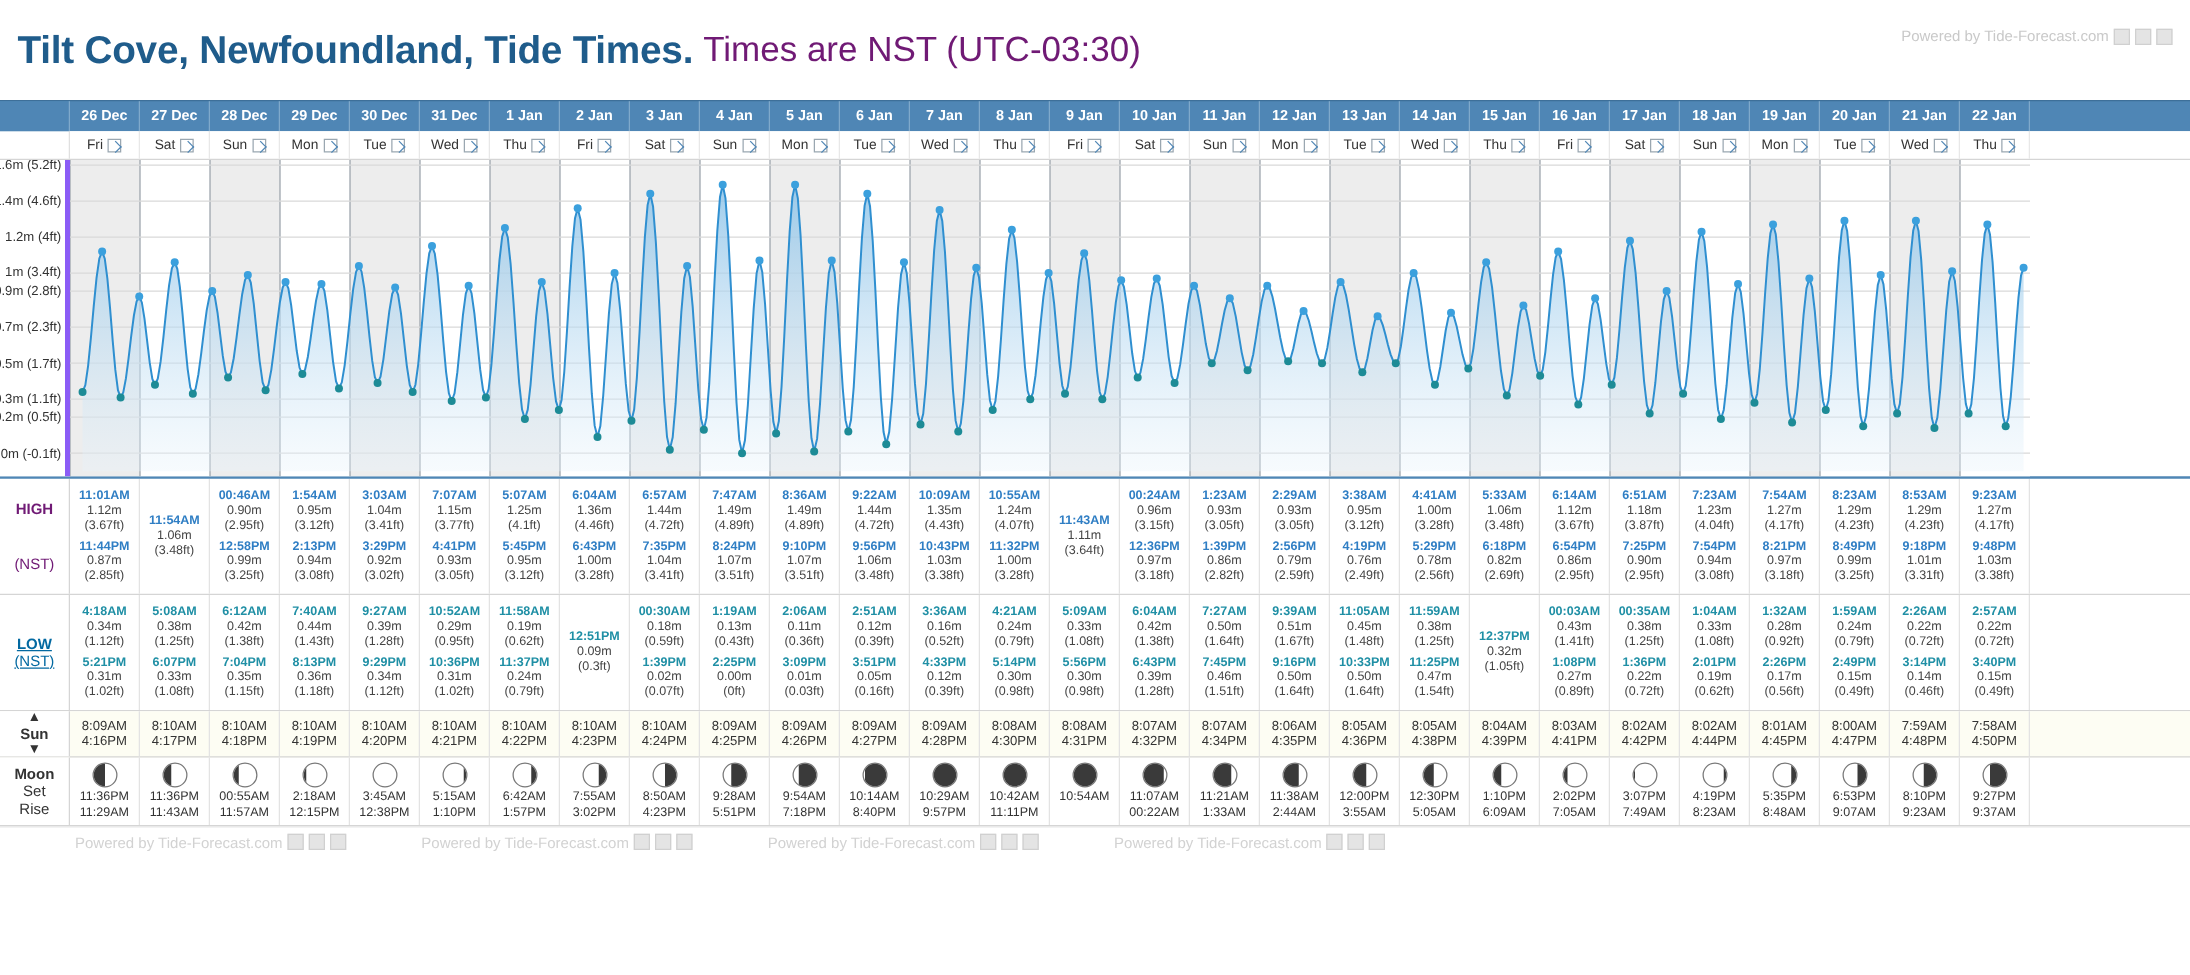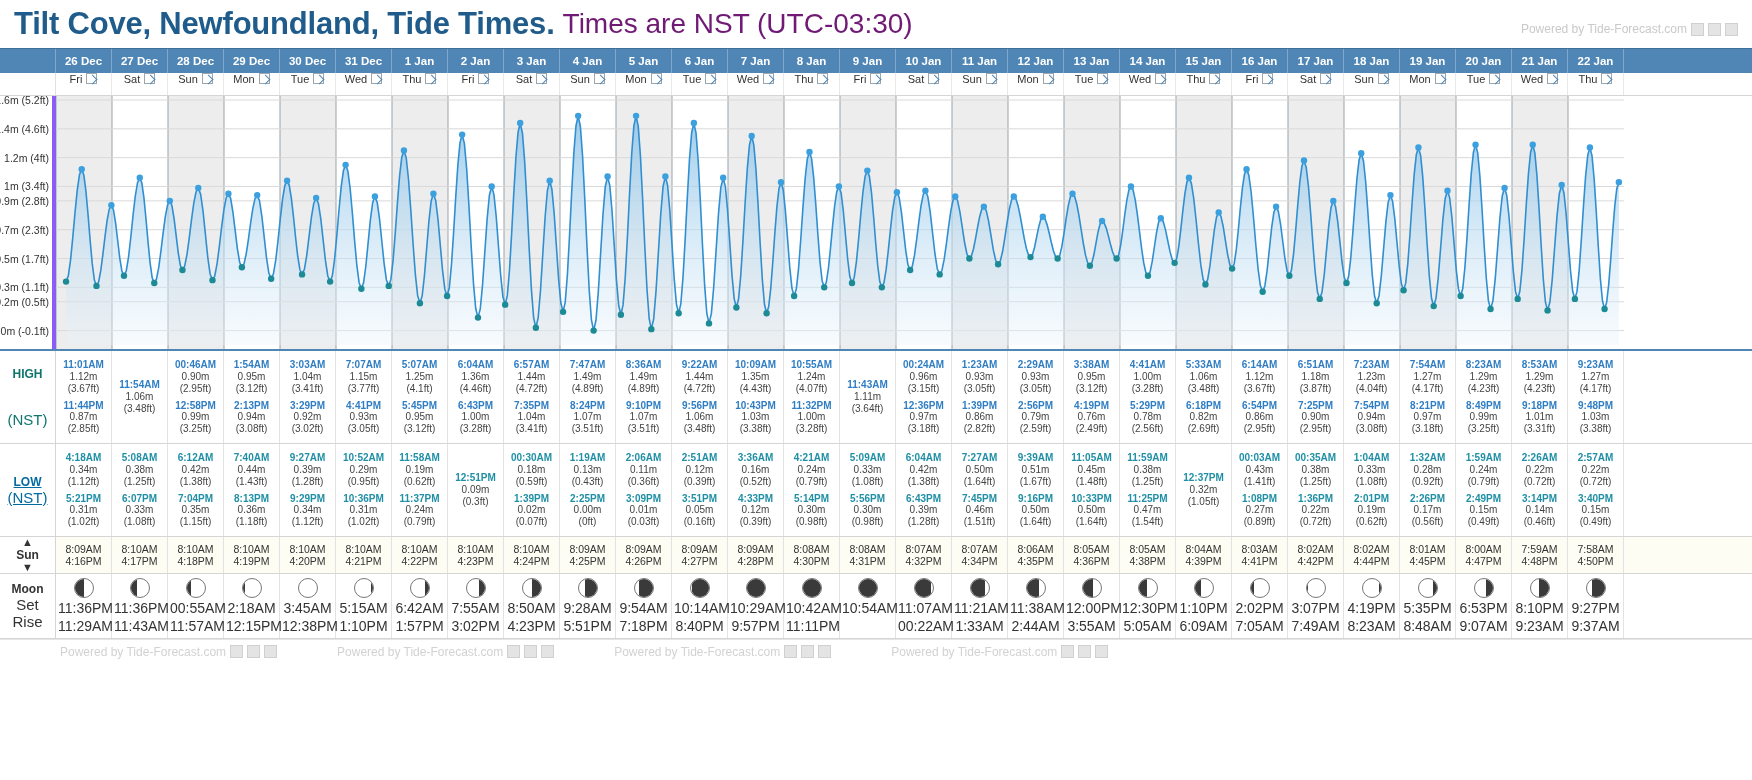--- a/index.html
+++ b/index.html
@@ -6,21 +6,21 @@
   html, body { margin:0; padding:0; }
   body {
     width:1752px; height:780px;
     font-family:"Liberation Sans", sans-serif;
     background:#ffffff;
     overflow:hidden;
     color:#333;
   }
   
   .header {
-    height:48px;
+    height:80px;
     display:flex; align-items:center;
     padding:0 14px;
     position:relative;
   }
   .title-main {
     font-size:31px; font-weight:bold; color:#1f5c8b;
     letter-spacing:-0.2px;
   }
   .title-sub {
     font-size:28px; color:#701a75; font-weight:normal; margin-left:8px;
@@ -46,21 +46,21 @@
     border-right:1px solid #7fa9cb;
   }
   .daterow .lead { flex:0 0 56px; width:56px; background:#4f86b5; border-right:1px solid #7fa9cb;}
   
   .dayrow {
     display:flex; height:23px; background:#fff; border-bottom:1px solid #d5d5d5;
   }
   .dayrow .lead { flex:0 0 56px; width:56px; border-right:1px solid #e0e0e0;}
   .dayrow .cell {
     flex:0 0 56px; width:56px;
-    display:flex; justify-content:center; gap:4px;
+    display:flex; align-items:center; justify-content:center; gap:4px;
     font-size:11px; color:#333;
     border-right:1px solid #e8e8e8;
   }
   .dayrow .cell .arrow {
     width:11px;height:11px;border:1px solid #9aa7b1; display:inline-block;
     position:relative; background:#fff;
   }
   .dayrow .cell .arrow:after{
     content:"";position:absolute;left:2px;top:2px;width:6px;height:6px;
     border-top:1.5px solid #4f86b5;border-right:1.5px solid #4f86b5;
@@ -87,29 +87,29 @@
   }
   .plot svg { display:block; }
   
   .tablewrap { width:1752px; }
   .trow { display:flex; border-bottom:1px solid #d5d5d5; }
   .trow .lead {
     flex:0 0 56px; width:56px;
     display:flex; flex-direction:column; align-items:center; justify-content:center;
     font-size:12px; font-weight:bold; border-right:1px solid #d5d5d5;
   }
-  .trow .lead small{ font-weight:normal; font-size:15px; }
+  .trow .lead small{ font-weight:normal; font-size:12px; }
   .trow .cell {
     flex:0 0 56px; width:56px;
     border-right:1px solid #e3e3e3;
     padding:3px 2px;
     text-align:center;
     font-size:10px; line-height:1.18;
   }
-  .high-label { color:#0f766e;gap:30px; }
+  .high-label { color:#701a75;gap:30px; }
   .low-label  { color:#0369a1;text-decoration:underline; }
   .tide-time { font-weight:bold; }
   .high .tide-time { color:#2f7ec4; }
   .low  .tide-time { color:#1f8fa5; }
   .tide-ht { color:#444; }
   .trow.highrow { min-height:93px; }
   .trow.lowrow  { min-height:93px; }
   .trow.highrow .cell, .trow.lowrow .cell { display:flex; flex-direction:column; justify-content:center; gap:5px;}
   .ev { }
   
@@ -119,21 +119,21 @@
   .sun-icon { font-size:11px; line-height:1; }
   
   .moonrow .cell { padding:4px 2px 3px; }
   .moonrow .lead { background:#fff; }
   .moon {
     width:20px;height:20px;border-radius:50%;
     border:1px solid #777; margin:0 auto 2px;
     background:#fff; position:relative; overflow:hidden;
   }
   .moon i { position:absolute; top:-1px; bottom:-1px; background:#3a3a3a; }
-  .moonrow .mtext { font-size:14px; line-height:1.25; }
+  .moonrow .mtext { font-size:10px; line-height:1.25; }
   
   .footer {
     height:24px; display:flex; align-items:center;
     font-size:12px; color:#d2d2d2; gap:60px; padding-left:60px;
     border-top:1px solid #e5e5e5;
   }
   .footer .grp { display:flex; align-items:center; gap:4px;}
 </style>
 </head>
 <body>

